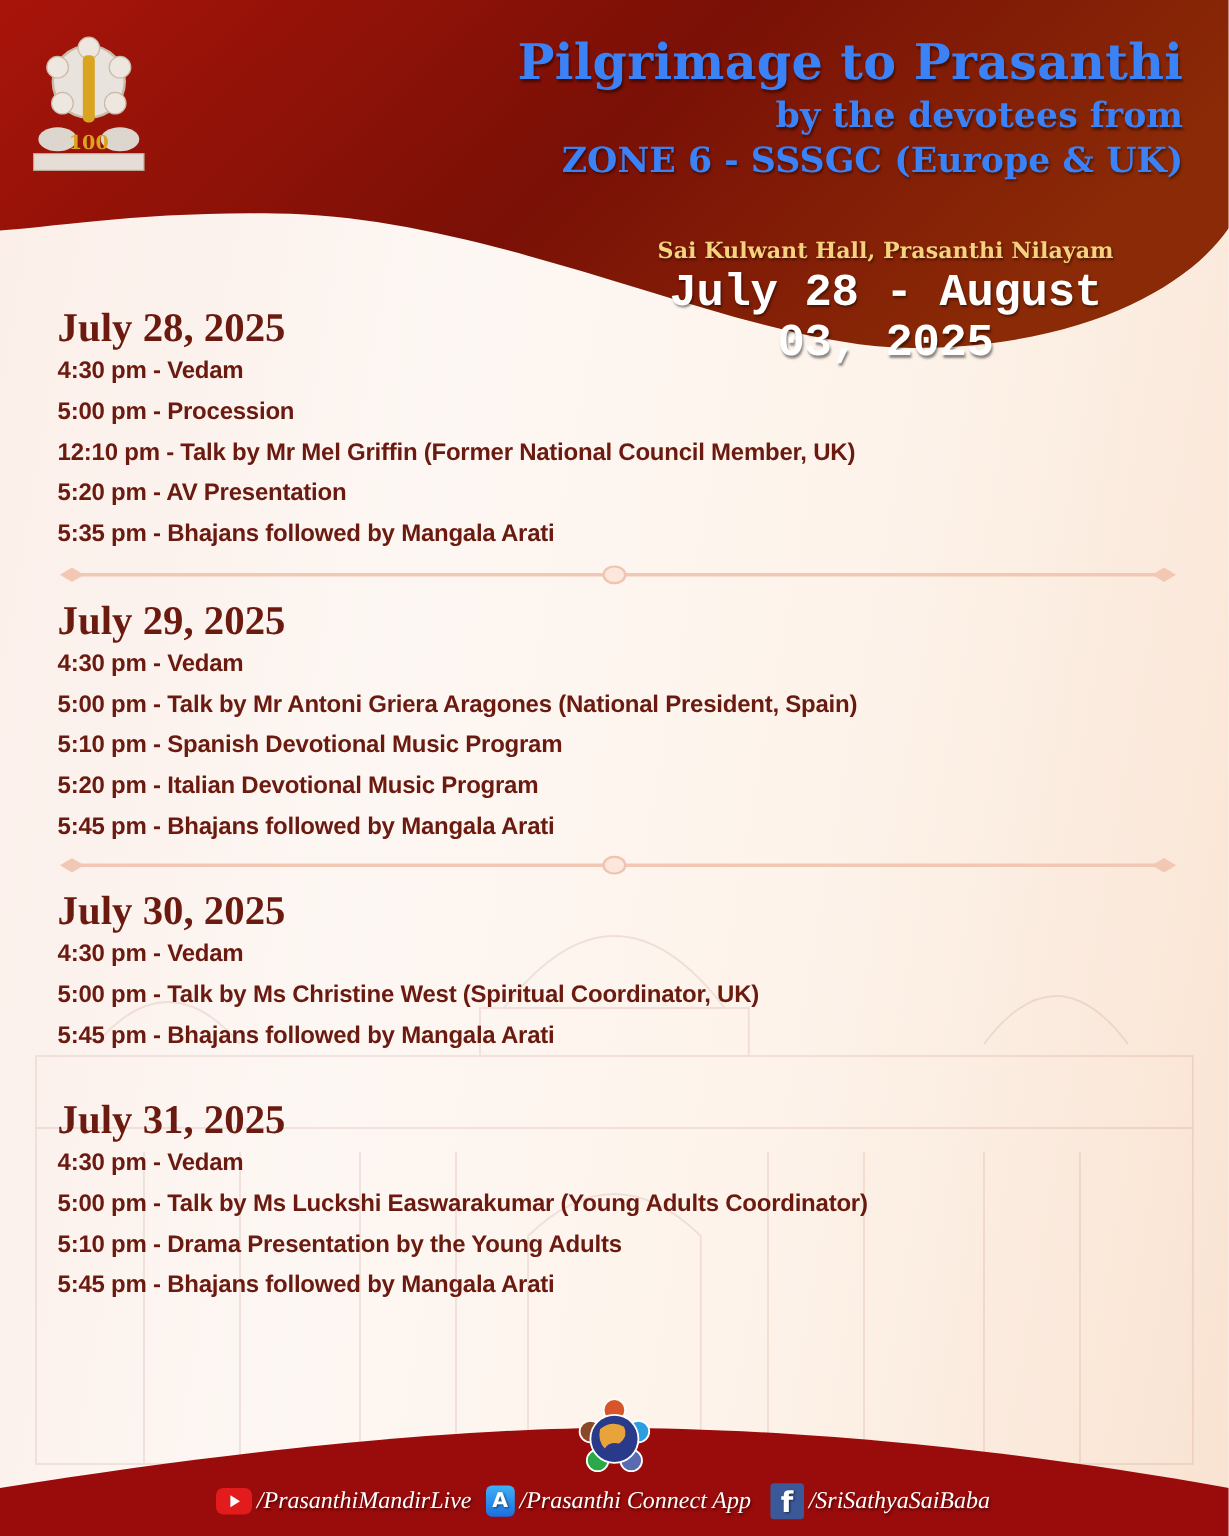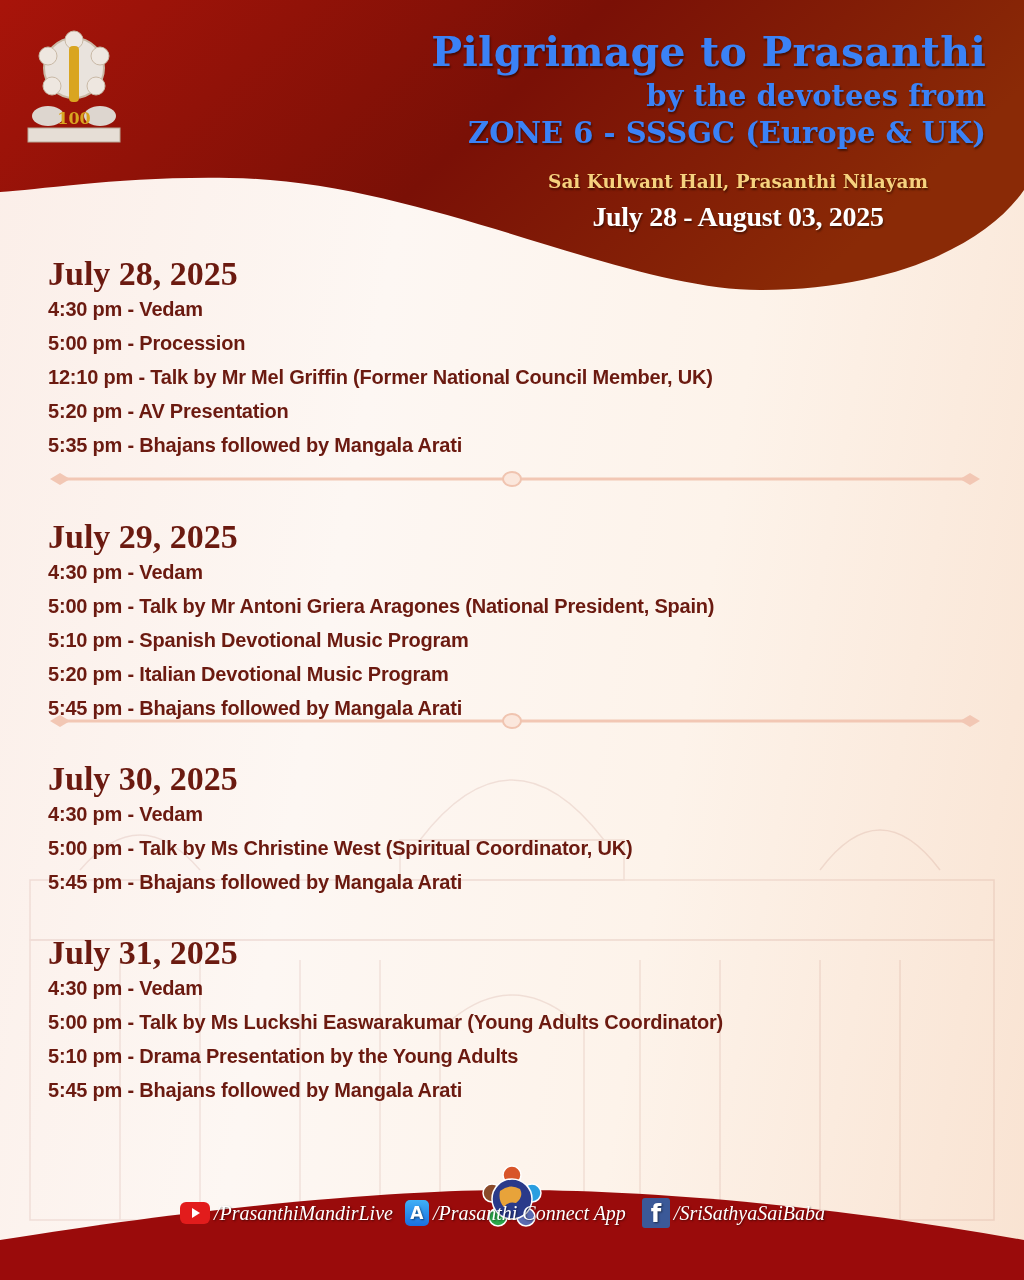--- a/index.html
+++ b/index.html
@@ -24,30 +24,30 @@
     text-shadow: 1px 2px 2px rgba(0,0,0,0.45);
   }
   .title {
     font-family: "DejaVu Serif", serif; font-weight: bold; font-size: 41px; line-height: 52px;
     letter-spacing: 0.2px;
   }
   .subtitle1, .subtitle2 {
     font-family: "DejaVu Serif", serif; font-weight: bold; font-size: 29px; line-height: 37px;
   }
   .venue-block {
-    position: absolute; left: 540px; width: 396px; top: 168px; text-align: center;
+    position: absolute; left: 540px; width: 396px; top: 196px; text-align: center;
     text-shadow: 1px 2px 2px rgba(0,0,0,0.45);
   }
   .venue {
     font-family: "DejaVu Serif", serif; font-weight: bold; color: #f6d27e;
     font-size: 18.5px; line-height: 28px;
   }
   .date-range {
-    font-family: Liberation Serif, serif; font-weight: bold; color: #fff;
-    font-size: 28px; line-height: 42px; letter-spacing: -0.3px;
+    font-family: Liberation Mono, monospace; font-weight: bold; color: #fff;
+    font-size: 38px; line-height: 42px; letter-spacing: -0.3px;
   }
   .schedule {
     position: absolute; left: 48px; top: 256px; width: 940px; color: #6b1a10;
   }
   .day { position: relative; }
   .day-title {
     font-family: "Liberation Serif", serif; font-weight: bold; font-size: 34px;
     line-height: 36px; height: 36px;
   }
   .item {
@@ -57,21 +57,21 @@
   .divider {
     position: absolute; left: 50px; width: 930px; height: 16px;
   }
   .footer-wave {
     position: absolute; left: 0; top: 1190px; width: 1024px; height: 90px;
   }
   .footer-emblem {
     position: absolute; left: 480px; top: 1165px; width: 64px; height: 66px;
   }
   .footer-links {
-    position: absolute; left: 180px; top: 1198px; display: flex; align-items: center;
+    position: absolute; left: 180px; top: 1236px; display: flex; align-items: center;
     gap: 12px; color: #fff; text-shadow: 1px 1px 2px rgba(0,0,0,0.5);
   }
   .link {
     display: flex; align-items: center; gap: 4px;
     font-family: "Liberation Serif", serif; font-style: italic; font-size: 20px;
     cursor: pointer;
   }
   .yt-icon {
     width: 30px; height: 22px; background: #e21c1c; border-radius: 6px;
     position: relative; display: inline-block;
@@ -153,21 +153,21 @@
 
 <div class="schedule">
   <div class="day" style="margin-top:0;">
     <div class="day-title">July 28, 2025</div>
     <div class="item">4:30 pm - Vedam</div>
     <div class="item">5:00 pm - Procession</div>
     <div class="item">12:10 pm - Talk by Mr Mel Griffin (Former National Council Member, UK)</div>
     <div class="item">5:20 pm - AV Presentation</div>
     <div class="item">5:35 pm - Bhajans followed by Mangala Arati</div>
   </div>
-  <div class="day" style="margin-top:57px;">
+  <div class="day" style="margin-top:38px;">
     <div class="day-title">July 29, 2025</div>
     <div class="item">4:30 pm - Vedam</div>
     <div class="item">5:00 pm - Talk by Mr Antoni Griera Aragones (National President, Spain)</div>
     <div class="item">5:10 pm - Spanish Devotional Music Program</div>
     <div class="item">5:20 pm - Italian Devotional Music Program</div>
     <div class="item">5:45 pm - Bhajans followed by Mangala Arati</div>
   </div>
   <div class="day" style="margin-top:36px;">
     <div class="day-title">July 30, 2025</div>
     <div class="item">4:30 pm - Vedam</div>

